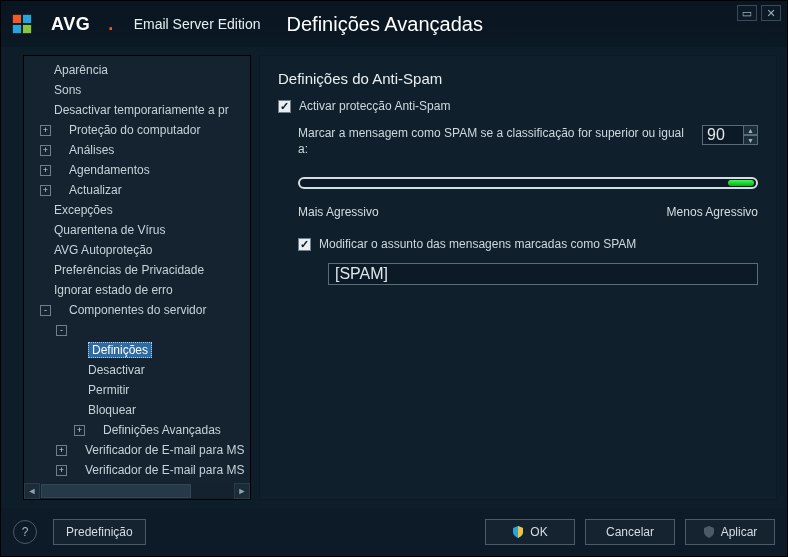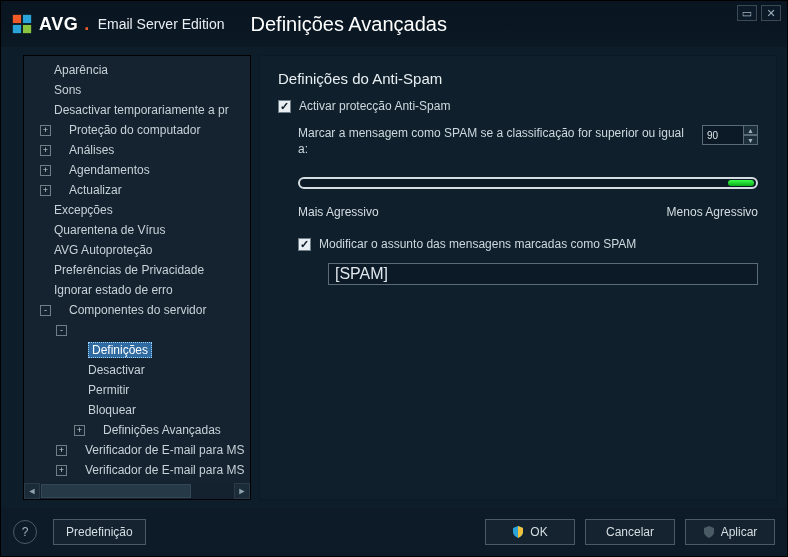--- a/index.html
+++ b/index.html
@@ -1,19 +1,19 @@
 <!DOCTYPE html>
 <html><head>
 <meta charset="utf-8">
 <style>
   * { box-sizing: border-box; margin: 0; padding: 0; }
   body { font-family: "Segoe UI", Tahoma, Arial, sans-serif; font-size: 12px; color: #c6d2d9; background: #2a3b47; width: 788px; height: 557px; overflow: hidden; }
   .window { width: 788px; height: 557px; background: linear-gradient(#0d1d29,#0d1d29); border: 1px solid #000; position: relative; }
   .titlebar { height: 46px; display: flex; align-items: center; padding: 0 10px; background: linear-gradient(#091520,#0b1925); }
-  .logo { display:flex; align-items:center; gap:6px; margin-right:12px; }
+  .logo { display:flex; align-items:center; gap:18px; margin-right:12px; }
   .logo-text { font-weight: bold; color:#fff; font-size: 18px; letter-spacing:0.5px;}
   .logo-sub { color:#e9eef2; font-size:14px; margin-left:2px; }
   .title-main { color:#fff; font-size:20px; margin-left:14px; }
   .winctrls { position:absolute; top:4px; right:6px; display:flex; gap:4px;}
   .winctrls .btn { width:20px; height:16px; border:1px solid #3a4b57; display:flex; align-items:center; justify-content:center; background:#0b1a26; color:#9fb2bd; cursor:pointer; font-size:11px; line-height:1;}
   .body { position:absolute; top:46px; left:0; right:0; bottom:48px; display:flex; }
   .sidebar { width:248px; background:#14232f; border:1px solid #000; margin:8px 0 8px 22px; position:relative; overflow:hidden; }
   .tree { position:absolute; top:4px; left:4px; right:0; bottom:18px; overflow:hidden; }
   .tree-item { display:flex; align-items:center; height:20px; padding-left:6px; color:#c6d2d9; cursor:pointer; white-space:nowrap; }
   .tree-item.l0 { padding-left:26px; }
@@ -27,21 +27,21 @@
   .scroll-h .thumb { position:absolute; top:1px; bottom:1px; left:1px; width:150px; background:#263946; border:1px solid #344754;}
   .content { flex:1; margin:8px 10px 8px 8px; border:1px solid #0b1a26; background:#0f202c; padding:14px 18px; color:#cdd8de; position:relative; }
   .section-title { font-size:15px; color:#e8eff3; margin-bottom:12px; }
   .chk-row { display:flex; align-items:center; gap:8px; margin-top:6px; margin-bottom:12px;}
   .chk { width:13px; height:13px; border:1px solid #6f7f89; background:#e8eef2; display:flex; align-items:center; justify-content:center; color:#0a1a26; font-size:11px; cursor:pointer;}
   .chk.checked::after{content:"✓"; font-weight:bold;}
   .inner-block { margin-left:20px; }
   .score-row { display:flex; align-items:flex-start; }
   .score-label { flex:1; line-height:16px; padding-right:10px;}
   .spinner { display:flex; align-items:stretch; height:20px; }
-  .spinner input { width:42px; background:#0b1a26; color:#e0e7ec; border:1px solid #5a6c77; padding:0 4px; font-size:10px;}
+  .spinner input { width:42px; background:#0b1a26; color:#e0e7ec; border:1px solid #5a6c77; padding:0 4px; font-size:16px;}
   .spinbtns { display:flex; flex-direction:column; width:14px;}
   .spinbtns div { flex:1; border:1px solid #5a6c77; border-left:none; background:#1c2e3a; color:#9fb2bd; font-size:7px; display:flex; align-items:center; justify-content:center; cursor:pointer;}
   .slider-wrap { margin:16px 0 6px 0; height:20px; position:relative;}
   .slider-track { position:absolute; left:0; right:0; top:4px; height:12px; border:2px solid #d5dde2; border-radius:10px; background:#0b1a26;}
   .slider-fill { position:absolute; right:4px; top:7px; height:6px; width:26px; background:linear-gradient(#3aff4a,#0aaa1a); border-radius:4px;}
   .slider-labels { display:flex; justify-content:space-between; margin-top:12px; color:#d5dde2;}
   .subject-input { margin-left:30px; margin-top:8px; }
   .subject-input input { width:430px; height:22px; background:#0b1a26; color:#e0e7ec; border:1px solid #5a6c77; padding:0 6px; font-size:16px;}
   .footer { position:absolute; left:0; right:0; bottom:0; height:48px; display:flex; align-items:center; padding:0 12px; background:#0c1b27; gap:10px;}
   .footer .help { width:24px; height:24px; border-radius:50%; border:1px solid #4a5b66; display:flex; align-items:center; justify-content:center; color:#9fb2bd; cursor:pointer; margin-right:6px;}

